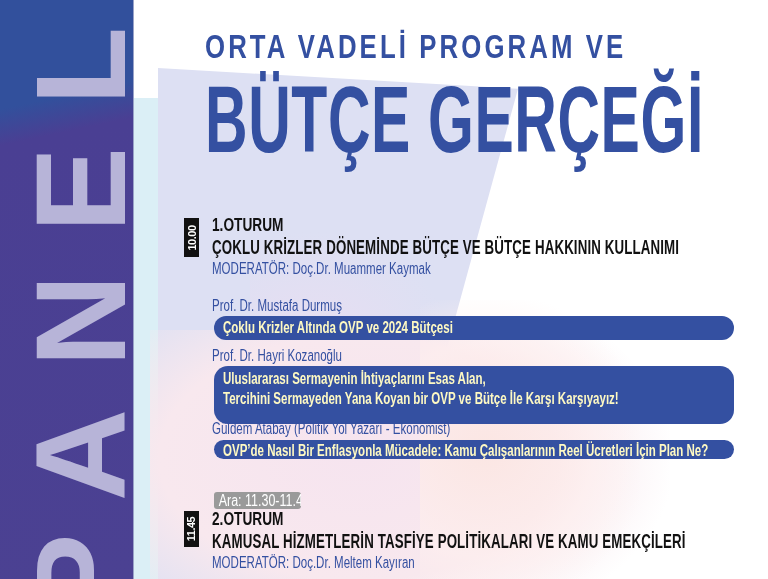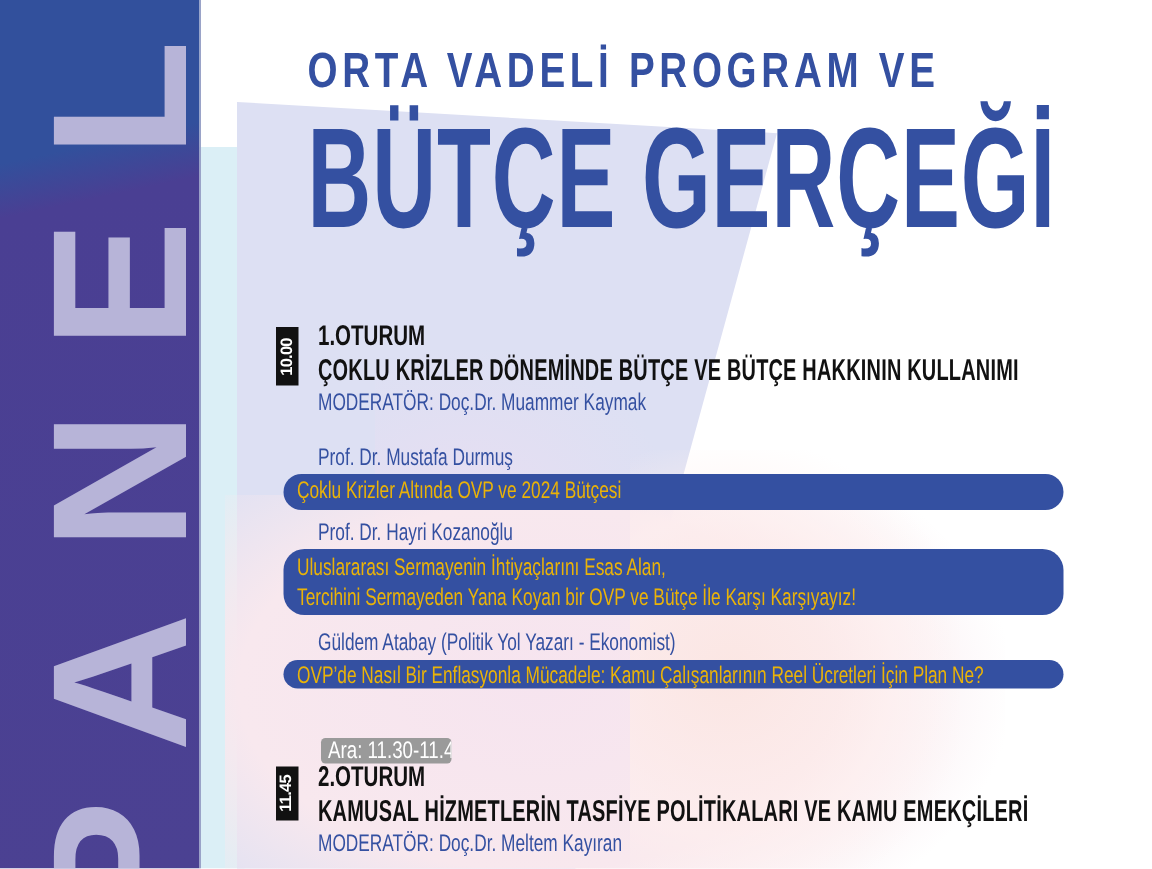--- a/index.html
+++ b/index.html
@@ -79,23 +79,23 @@
     .sess-title { font-size:20px; transform:scaleX(0.665); letter-spacing:0.2px; }
     .moderator {
       position:absolute; left:212px; font-size:16px; color:#3450a1;
       white-space:nowrap; transform:scaleX(0.72); transform-origin:0 0;
     }
     .speaker {
       position:absolute; left:212px; font-size:16px; color:#3450a1;
       white-space:nowrap; transform:scaleX(0.72); transform-origin:0 0;
     }
     .talk-pill {
-      position:absolute; left:189px; width:520px;
-      background:#3450a1; border-radius:12px; color:#eab308;
-      box-sizing:border-box; padding-left:9px;
+      position:absolute; left:214px; width:520px;
+      background:#3450a1; border-radius:12px; color:#fef9c3;
+      box-sizing:border-box; padding-left:9px;font-weight:bold;
     }
     .talk-pill .line {
       font-size:16px; white-space:nowrap; line-height:20px;
       transform:scaleX(0.72); transform-origin:0 50%; display:block;
     }
     .break-badge {
       position:absolute; left:214px; top:492px; height:17px; width:87px;
       background:#9a9a9a; border-radius:3px; color:#fff;
       font-size:16px; line-height:17px; white-space:nowrap; overflow:hidden;
     }
@@ -124,21 +124,21 @@
   <div class="sess-num" style="top:214px;">1.OTURUM</div>
   <div class="sess-title" style="top:236px;">ÇOKLU KRİZLER DÖNEMİNDE BÜTÇE VE BÜTÇE HAKKININ KULLANIMI</div>
   <div class="moderator" style="top:260px;">MODERATÖR: Doç.Dr. Muammer Kaymak</div>
 
   <div class="speaker" style="top:297px;">Prof. Dr. Mustafa Durmuş</div>
   <div class="talk-pill" style="top:316px; height:24px; padding-top:2px;">
     <span class="line">Çoklu Krizler Altında OVP ve 2024 Bütçesi</span>
   </div>
 
   <div class="speaker" style="top:347px;">Prof. Dr. Hayri Kozanoğlu</div>
-  <div class="talk-pill" style="top:366px; height:44px; padding-top:3px; border-radius:14px;">
+  <div class="talk-pill" style="top:366px; height:58px; padding-top:3px; border-radius:14px;">
     <span class="line">Uluslararası Sermayenin İhtiyaçlarını Esas Alan,</span>
     <span class="line">Tercihini Sermayeden Yana Koyan bir OVP ve Bütçe İle Karşı Karşıyayız!</span>
   </div>
 
   <div class="speaker" style="top:420px;">Güldem Atabay (Politik Yol Yazarı - Ekonomist)</div>
   <div class="talk-pill" style="top:440px; height:19px; padding-top:1px;">
     <span class="line">OVP’de Nasıl Bir Enflasyonla Mücadele: Kamu Çalışanlarının Reel Ücretleri İçin Plan Ne?</span>
   </div>
 
   <div class="break-badge">

